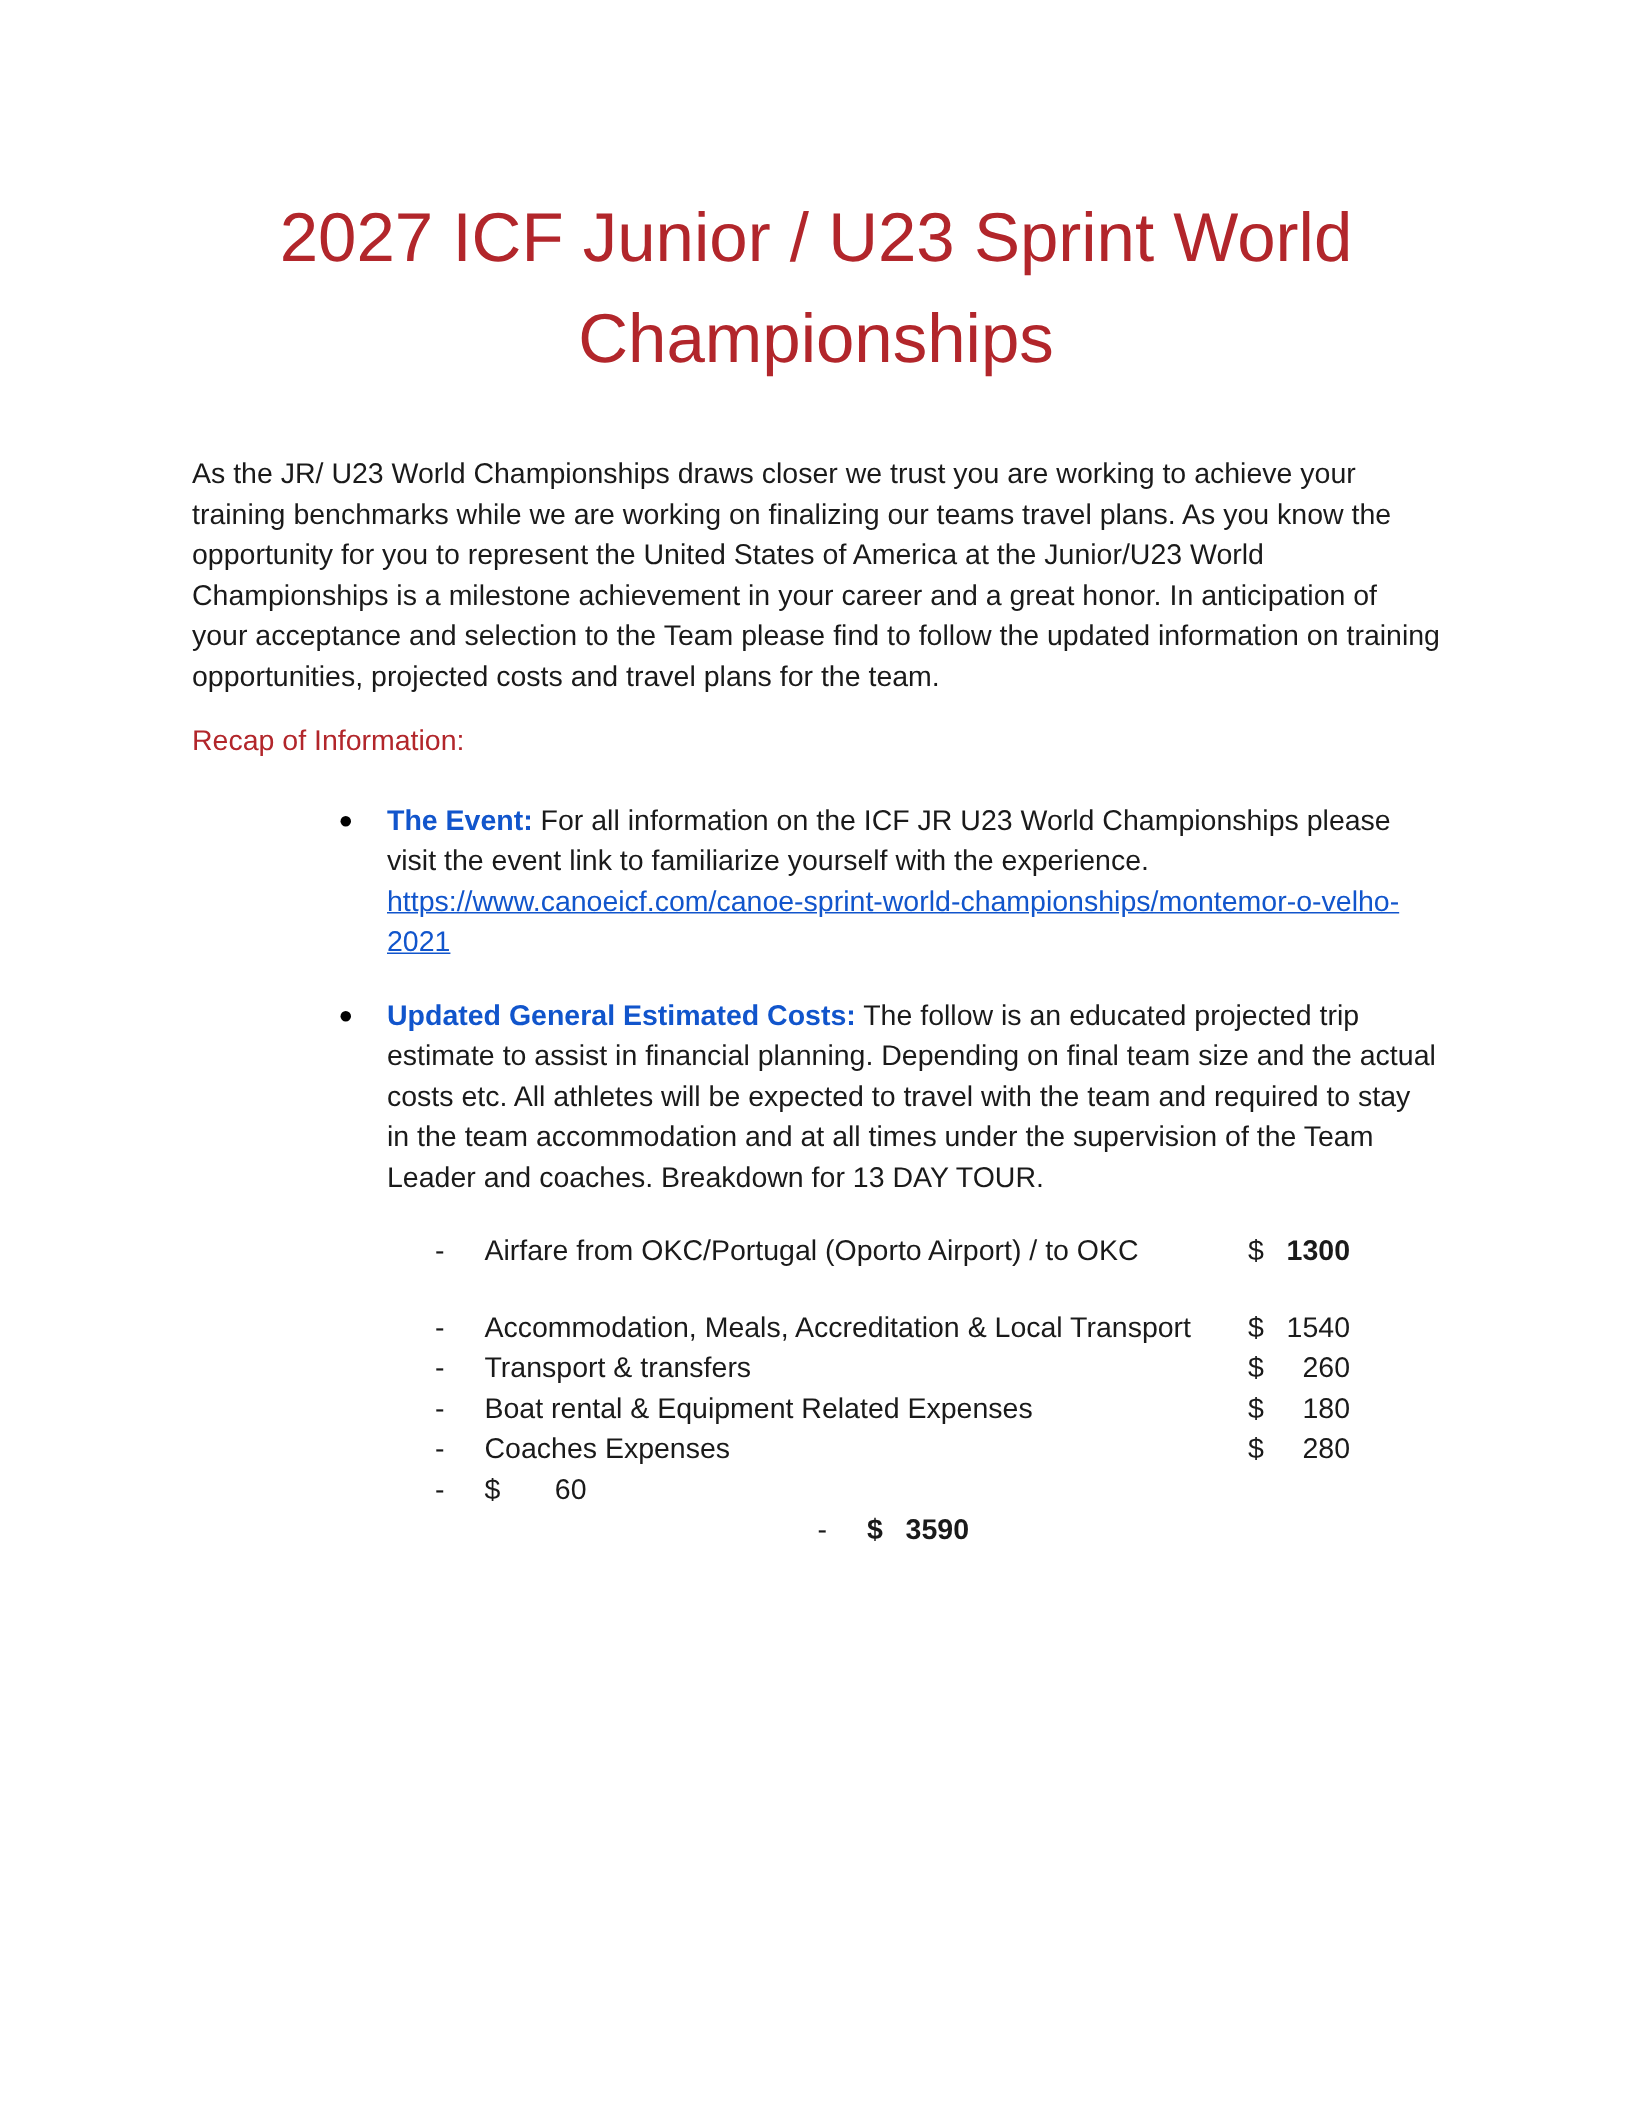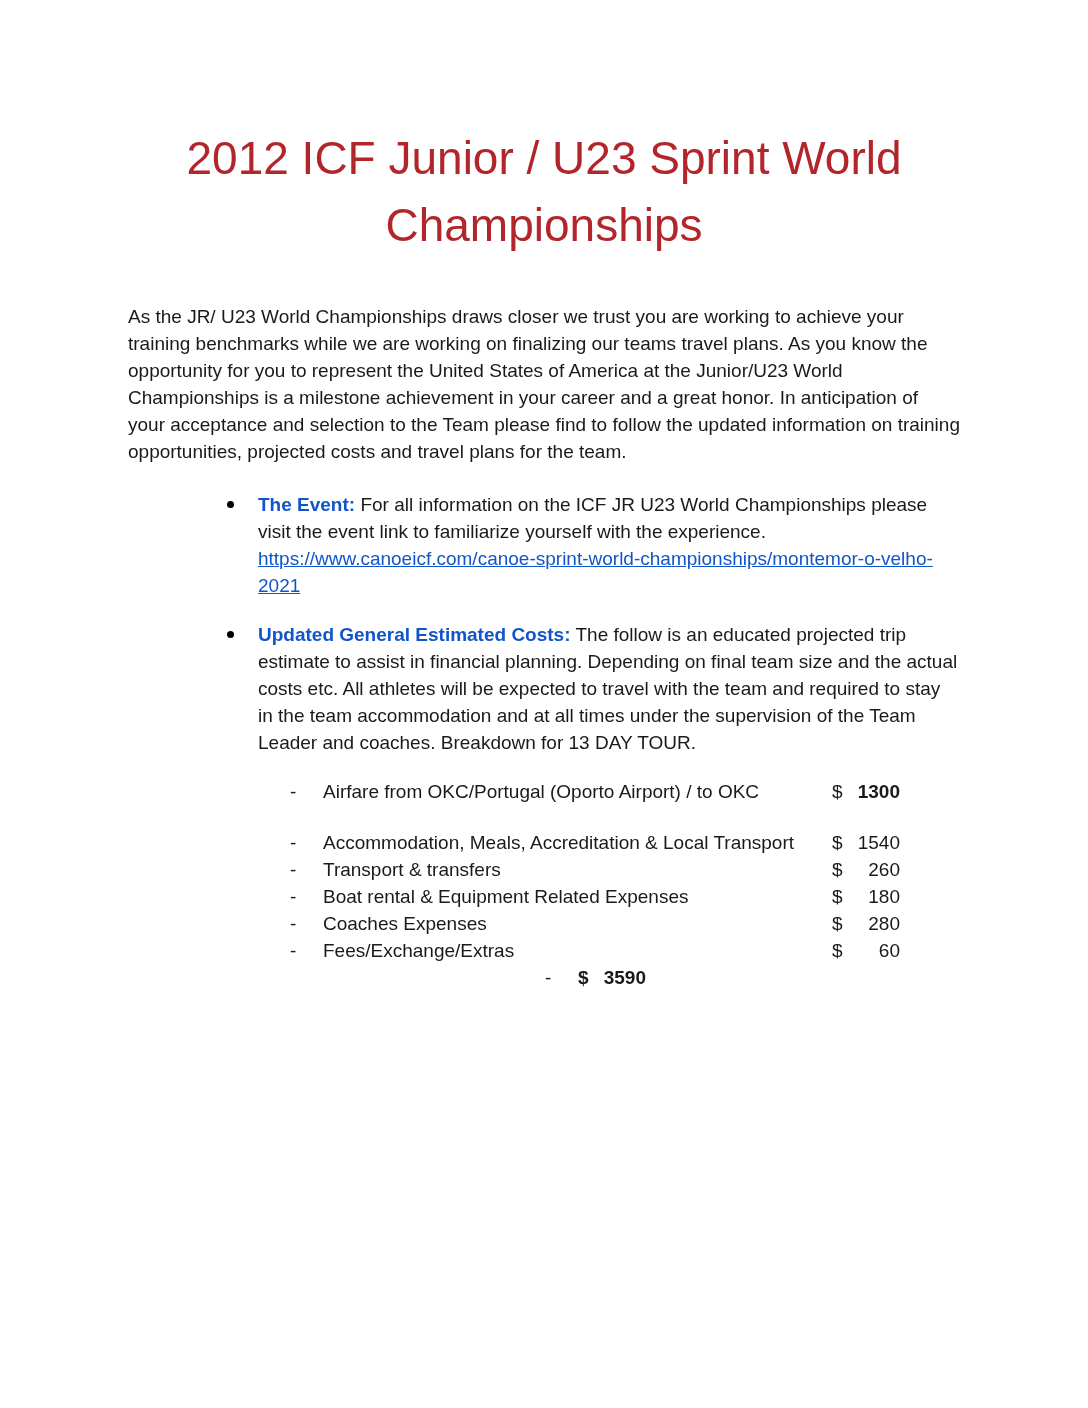--- a/index.html
+++ b/index.html
@@ -48,26 +48,27 @@
   .bold { font-weight: 700; }
   .total-row { display: flex; }
   .total-indent { width: 255px; flex: none; }
 </style>
 </head>
 <body>
 
 <div class="page">
 
   <h1 class="title">
-    <span class="title-line">2012 ICF Junior / U23 Sprint World</span>
+    <span class="title-line">2027 ICF Junior / U23 Sprint World</span>
     <span class="title-line">Championships</span>
   </h1>
 
   <p class="intro">As the JR/ U23 World Championships draws closer we trust you are working to achieve your training benchmarks while we are working on finalizing our teams travel plans. As you know the opportunity for you to represent the United States of America at the Junior/U23 World Championships is a milestone achievement in your career and a great honor. In anticipation of your acceptance and selection to the Team please find to follow the updated information on training opportunities, projected costs and travel plans for the team.</p>
 
+  <p class="recap-heading">Recap of Information:</p>
 
   <ul class="bullets">
 
 
     <li>
       <span class="bullet-dot"></span>
       <span class="lead">The Event:</span><span> For all information on the ICF JR U23 World Championships please visit the event link to familiarize yourself with the experience.</span><br>
       <a class="doc-link">https://www.canoeicf.com/canoe-sprint-world-championships/montemor-o-velho-2021</a>
     </li>
 
@@ -123,21 +124,20 @@
       <span class="dash-cell">-</span>
       <span class="cost-label">Coaches Expenses</span>
       <span class="amount">
         <span>$</span>
         <span>280</span>
       </span>
     </div>
 
     <div class="cost-row">
       <span class="dash-cell">-</span>
-      <span class="cost-label">Fees/Exchange/Extras</span>
       <span class="amount">
         <span>$</span>
         <span>60</span>
       </span>
     </div>
 
     <div class="total-row">
       <span class="total-indent"></span>
       <span class="dash-cell">-</span>
       <span class="amount bold">

